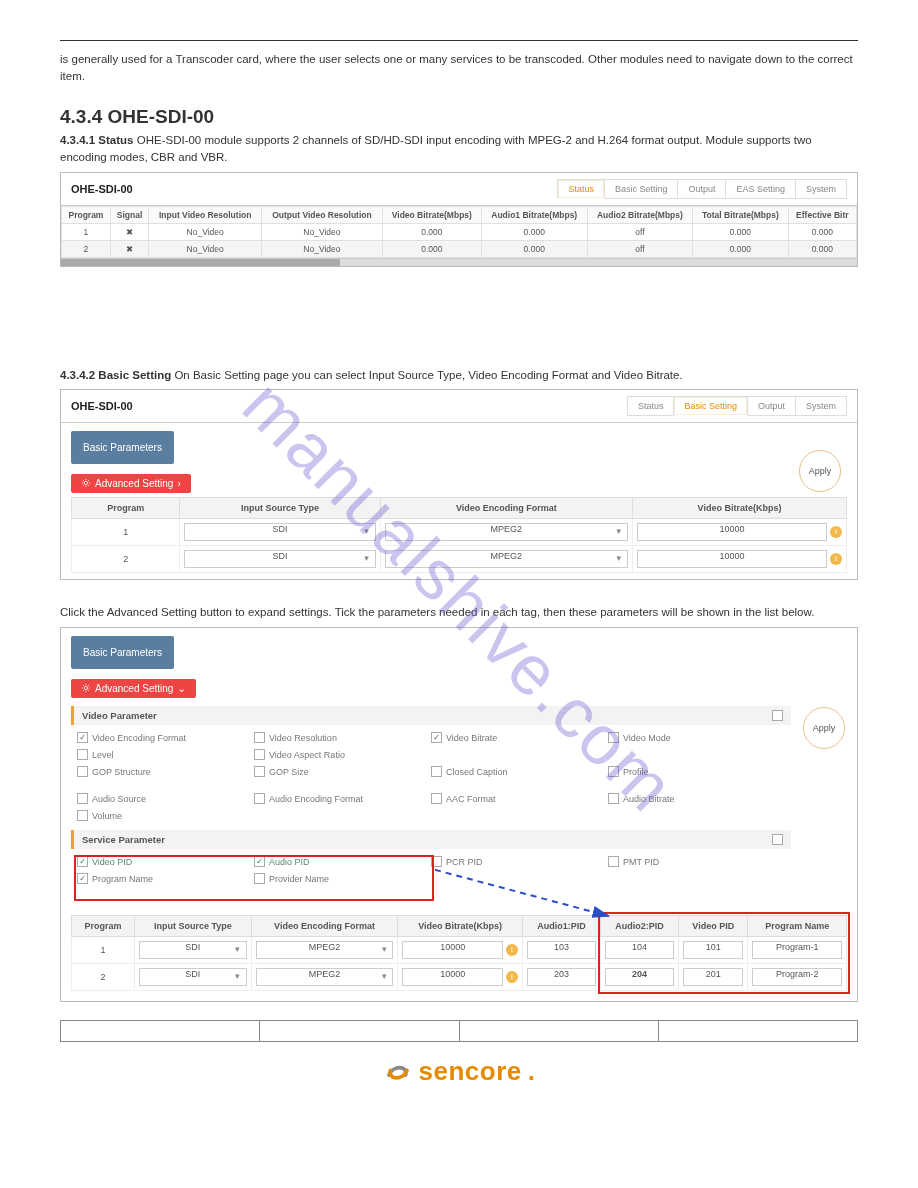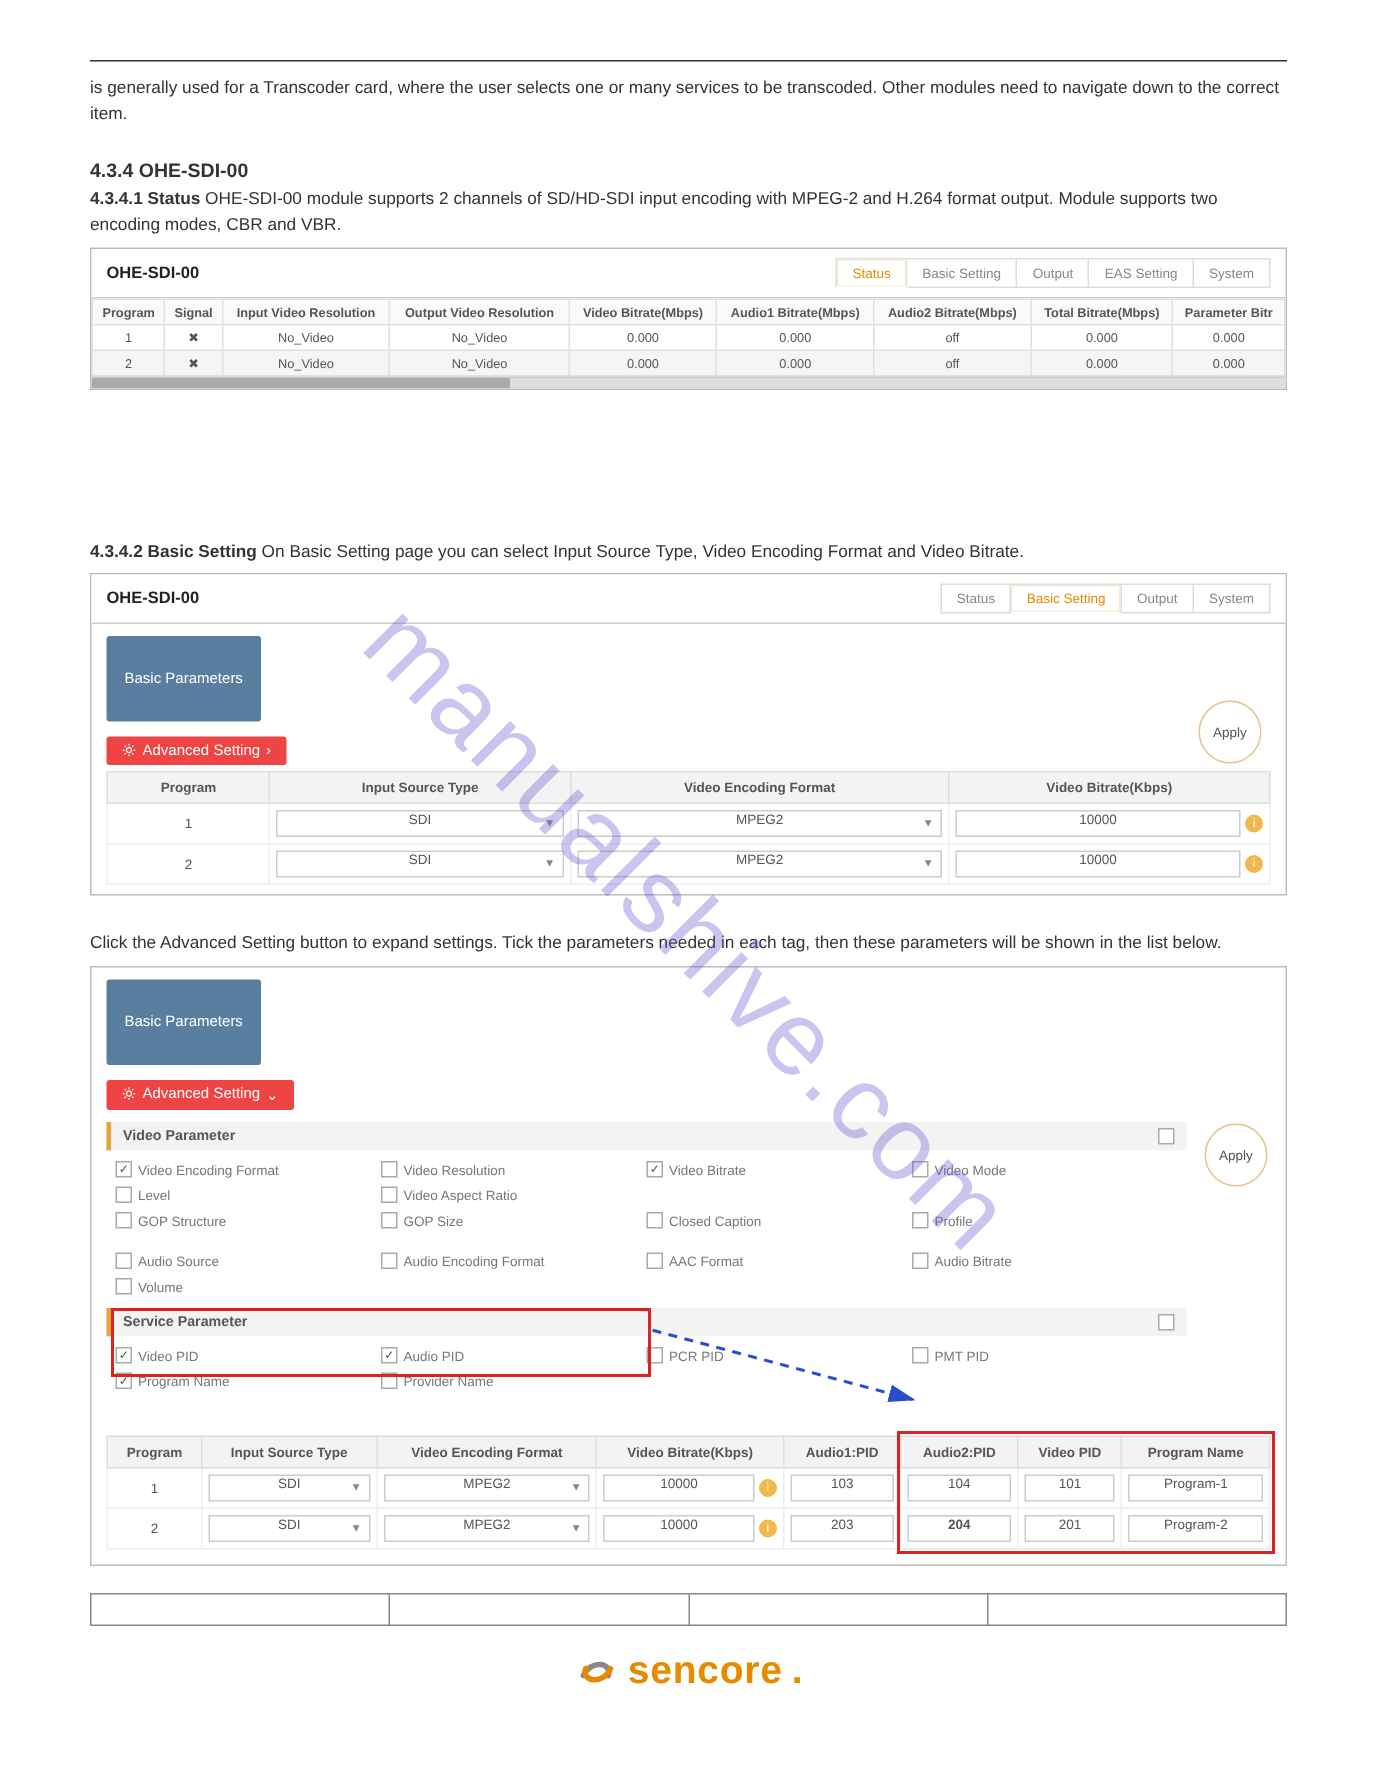--- a/index.html
+++ b/index.html
@@ -9,21 +9,21 @@
     color: #333;
     background: #fff;
     width: 918px;
     margin: 0 auto;
     position: relative;
     padding: 40px 60px 60px 60px;
   }
   .hr-top { border-top: 1px solid #333; margin: 0 0 6px 0; }
 
   .section-intro { font-size: 11.5px; color:#333; margin: 10px 0; line-height:1.45; }
-  .sec-num { font-size: 13px; font-weight: bold; margin: 22px 0 4px 0; }
+  .sec-num { font-size: 19px; font-weight: bold; margin: 22px 0 4px 0; }
   .sec-sub { font-size: 11.5px; font-weight: bold; margin: 14px 0 2px 0; display:inline; }
   .body-text { font-size: 11.5px; line-height: 1.45; }
 
   
   .panel {
     border: 1px solid #bbb;
     background: #fff;
     margin-top: 6px;
     font-size: 9px;
     color:#555;
@@ -64,21 +64,21 @@
   .grid-table th { font-weight:bold; background:#fafafa; }
   .grid-table tr.alt td { background:#f5f5f5; }
   .scrollbar { height:8px; background:#ddd; border-top:1px solid #ccc; }
   .scrollbar-thumb { height:100%; width:35%; background:#aaa; }
 
   
   .btn-pill {
     display:inline-block;
     color:#fff;
     background:#5a7ea0;
-    padding:23px 12px;
+    padding:11px 12px;
     font-size:10px;
     border-radius:2px;
   }
   .adv-bar {
     display:inline-flex;
     align-items:flex-start;
     gap:4px;
     background:#ef4444;
     color:#fff;
     padding:4px 10px;
@@ -223,21 +223,21 @@
     <thead>
         <tr id="status-head">
           <th>Program</th>
           <th>Signal</th>
           <th>Input Video Resolution</th>
           <th>Output Video Resolution</th>
           <th>Video Bitrate(Mbps)</th>
           <th>Audio1 Bitrate(Mbps)</th>
           <th>Audio2 Bitrate(Mbps)</th>
           <th>Total Bitrate(Mbps)</th>
-          <th>Parameter Bitr</th>
+          <th>Effective Bitr</th>
         </tr>
       </thead>
     <tbody id="status-body">
         <tr>
           <td>1</td>
           <td>✖</td>
           <td>No_Video</td>
           <td>No_Video</td>
           <td>0.000</td>
           <td>0.000</td>

